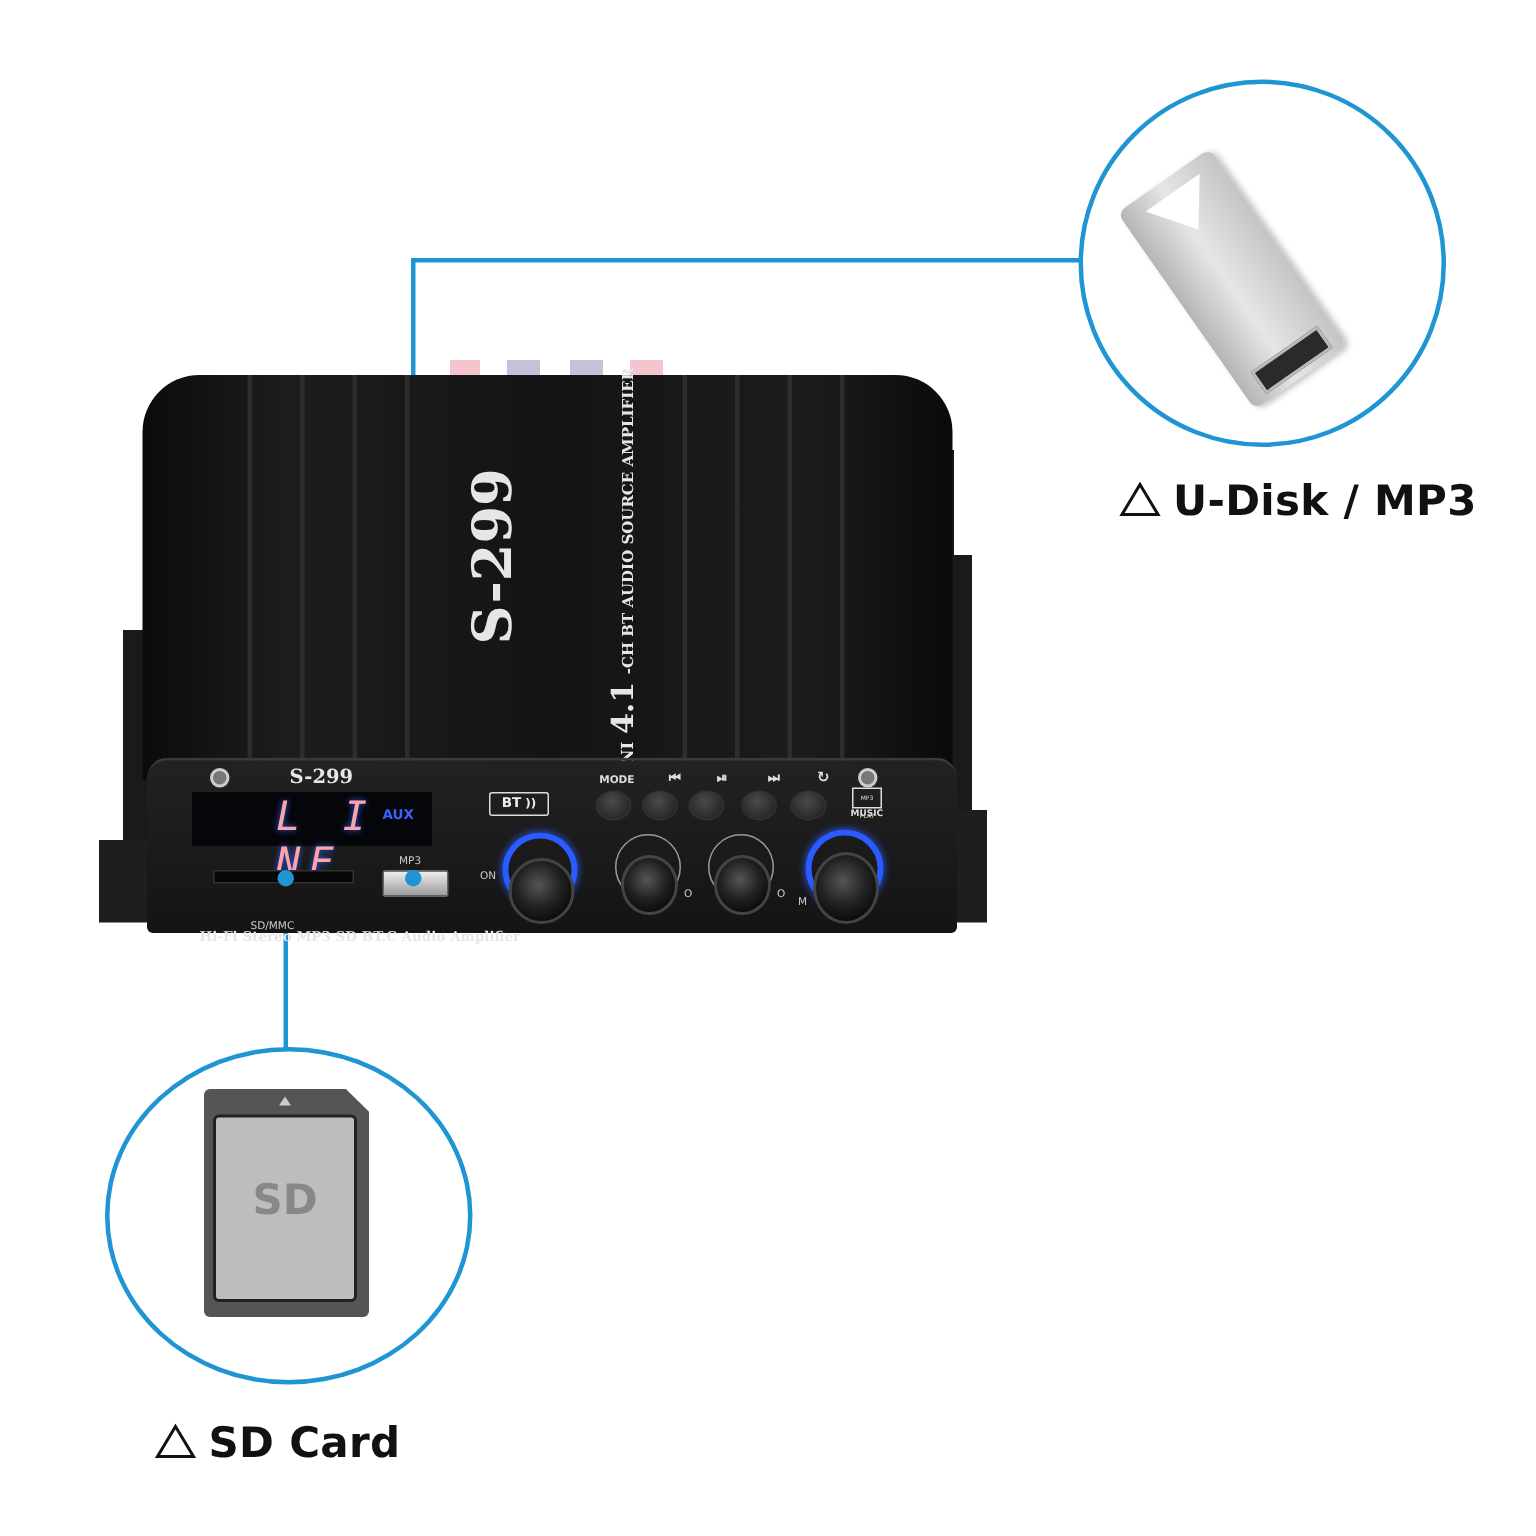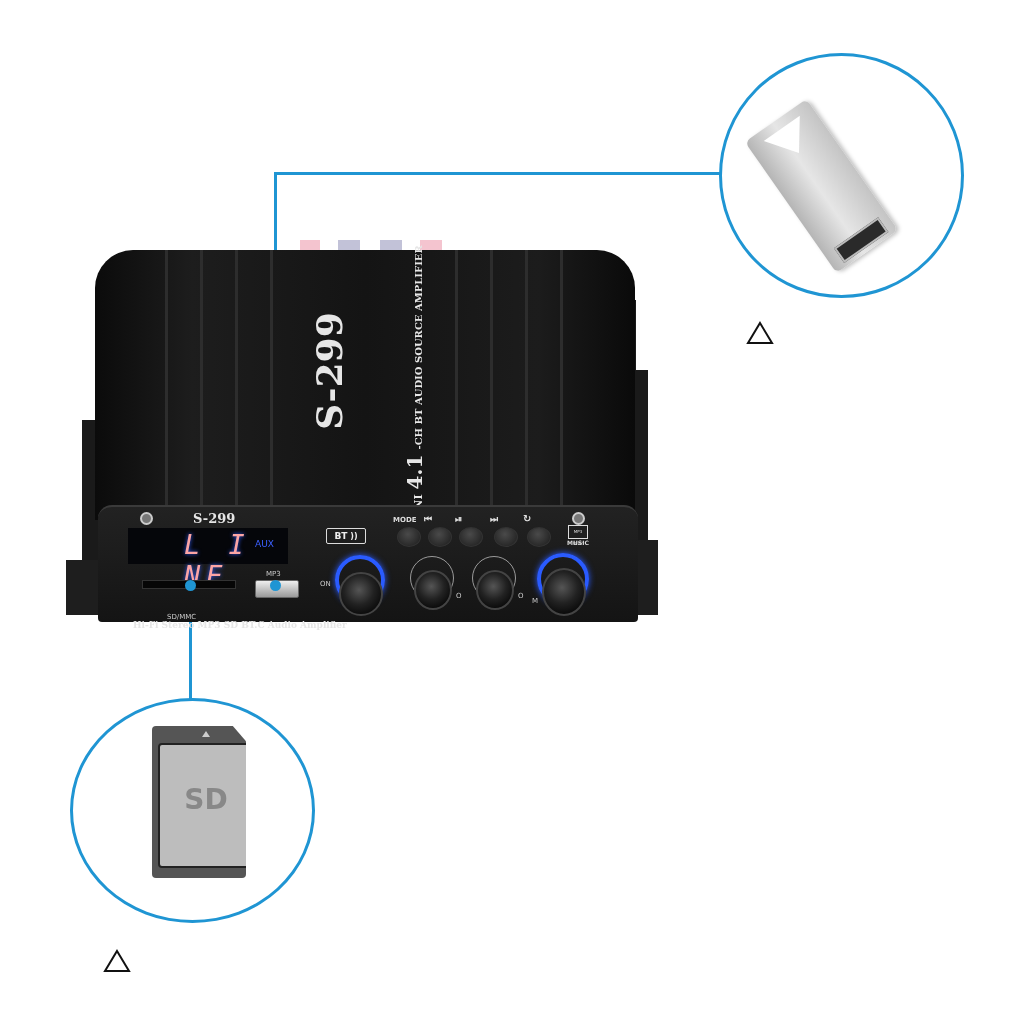--- a/index.html
+++ b/index.html
@@ -9,26 +9,26 @@
   .circle { position:absolute; border:3px solid #1f95d3; border-radius:50%; background:#fff; box-sizing:border-box; }
   .caption { position:absolute; font-family:"DejaVu Sans", sans-serif; font-weight:bold; color:#111; font-size:28px; letter-spacing:0.2px; white-space:nowrap; }
 
   
   .fin { position:absolute; background:#1a1a1a; }
   .body-top { position:absolute; left:95px; top:250px; width:540px; height:270px; background:linear-gradient(90deg,#0b0b0b 0%,#1d1d1d 18%,#141414 50%,#1c1c1c 82%,#0a0a0a 100%); border-radius:38px 38px 0 0; }
   .groove { position:absolute; top:0; width:3px; height:270px; background:#2d2d2d; }
   .front { position:absolute; left:98px; top:505px; width:540px; height:115px; background:linear-gradient(180deg,#222 0%,#141414 100%); border-radius:14px 14px 4px 4px; border-top:2px solid #3a3a3a; }
   .lcd { position:absolute; left:128px; top:528px; width:160px; height:36px; background:#05060a; }
   .lcd-text { position:absolute; left:20px; top:1px; font-family:"DejaVu Sans Mono", monospace; font-size:27px; color:#fca5a5; letter-spacing:6px; text-shadow:0 0 4px #2f5bff; font-style:italic;margin-left:36px; }
-  .lcd-aux { position:absolute; left:127px; top:11px; font-size:9px; color:#3b60ff; font-weight:normal; }
+  .lcd-aux { position:absolute; left:127px; top:11px; font-size:9px; color:#3b60ff; font-weight:bold; }
   .knob { position:absolute; border-radius:50%; background:radial-gradient(circle at 45% 40%,#555 0%,#222 45%,#0c0c0c 75%); border:2px solid #444; box-sizing:border-box; }
   .ring-blue { position:absolute; border-radius:50%; border:4px solid #2a5bff; box-shadow:0 0 6px #2a5bff; box-sizing:border-box; }
   .ring-grey { position:absolute; border-radius:50%; border:1.5px solid #9a9a9a; box-sizing:border-box; }
   .btn { position:absolute; width:22px; height:18px; border-radius:50%; background:radial-gradient(circle at 45% 35%,#4a4a4a,#1b1b1b); border:1px solid #333; }
-  .btnlbl { position:absolute; font-size:7px; color:#ddd; font-weight:bold; text-align:left; width:30px; }
+  .btnlbl { position:absolute; font-size:7px; color:#ddd; font-weight:bold; text-align:right; width:30px; }
   .small-white { position:absolute; color:#e6e6e6; font-family:"DejaVu Serif", serif; font-weight:bold; white-space:nowrap; }
 </style>
 </head>
 <body>
 
 <div class="line" style="left:274px; top:172px; width:450px; height:3px;"></div>
 <div class="line" style="left:274px; top:172px; width:3px; height:410px;"></div>
 <div class="line" style="left:189px; top:585px; width:3px; height:115px;"></div>
 
 <div>
@@ -125,28 +125,28 @@
 
 <div class="circle" style="left:719px; top:53px; width:245px; height:245px;">
   <div style="position:absolute; left:62px; top:50px; width:75px; height:160px; background:linear-gradient(90deg,#b5b5b5,#e6e6e6 45%,#c4c4c4); border-radius:6px; transform:rotate(-35deg); box-shadow:2px 2px 4px rgba(0,0,0,0.25);">
     <div style="position:absolute; left:16px; top:10px; width:0; height:0; border-left:22px solid transparent; border-right:22px solid transparent; border-top:30px solid #fff;"></div>
     <div style="position:absolute; left:12px; bottom:4px; width:50px; height:14px; background:#2a2a2a; border:2px solid #bbb;"></div>
   </div>
 </div>
 <div class="caption" style="left:746px; top:317px;">
   <svg width="28" height="24" viewBox="0 0 28 24" style="vertical-align:-2px; margin-right:8px;">
       <polygon points="14,2 26,22 2,22" fill="none" stroke="#111" stroke-width="2"></polygon>
-    </svg>
+    </svg><span>U-Disk / MP3</span>
 </div>
 
 <div class="circle" style="left:70px; top:698px; width:245px; height:225px;">
-  <div style="position:absolute; left:63px; top:25px; width:94px; height:152px; background:#555; border-radius:4px; clip-path:polygon(0 0,86% 0,100% 10%,100% 100%,0 100%);margin-left:16px;">
+  <div style="position:absolute; left:63px; top:25px; width:110px; height:152px; background:#555; border-radius:4px; clip-path:polygon(0 0,86% 0,100% 10%,100% 100%,0 100%);">
     <div style="position:absolute; left:50px; top:5px; width:0; height:0; border-left:4px solid transparent; border-right:4px solid transparent; border-bottom:6px solid #ccc;"></div>
     <div style="position:absolute; left:6px; top:17px; width:96px; height:125px; background:#bdbdbd; border:2px solid #222; border-radius:4px; box-sizing:border-box; text-align:center;">
       <span style="display:inline-block; margin-top:38px; font-size:28px; font-weight:bold; color:#888; font-family:'DejaVu Sans', sans-serif;">SD</span>
     </div>
   </div>
 </div>
 <div class="caption" style="left:103px; top:945px;">
   <svg width="28" height="24" viewBox="0 0 28 24" style="vertical-align:-2px; margin-right:8px;">
       <polygon points="14,2 26,22 2,22" fill="none" stroke="#111" stroke-width="2"></polygon>
-    </svg>
+    </svg><span>SD Card</span>
 </div>
 
 </body></html>

